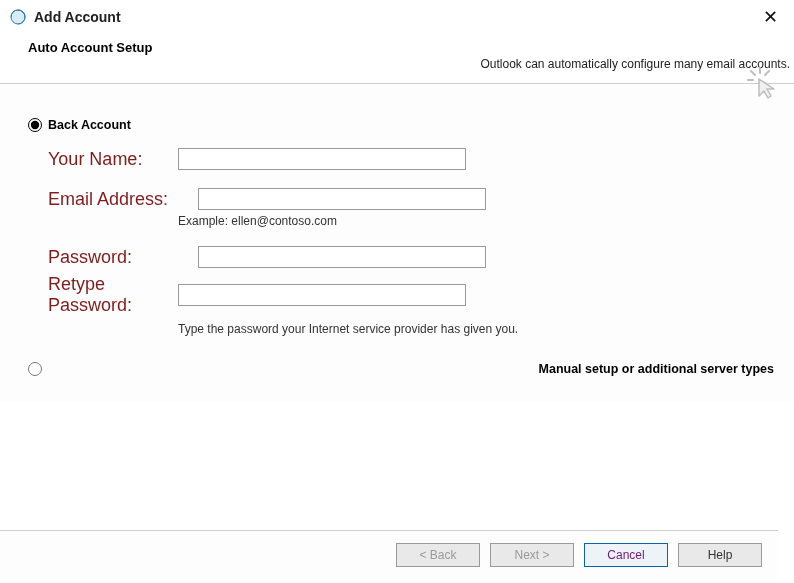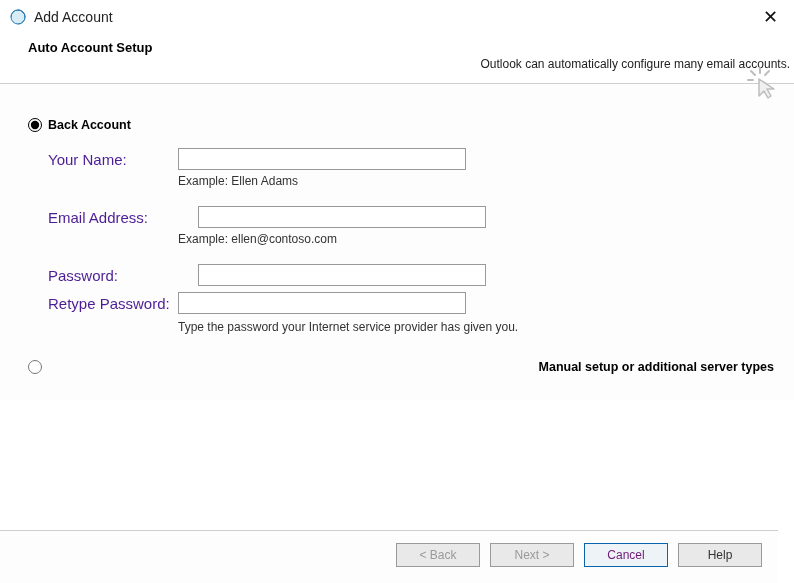--- a/index.html
+++ b/index.html
@@ -22,20 +22,21 @@
   }
   .titlebar-left {
     display: flex;
     align-items: center;
     gap: 8px;
   }
   .app-icon svg { display: block; }
   .title-text {
     font-size: 14px;
     color: #222;
+    font-weight: bold;
   }
   .close-x {
     font-size: 18px;
     line-height: 1;
     padding: 2px 6px;
     cursor: pointer;
     color: #111;
     font-family: Arial, sans-serif;
   }
   .header-area {
@@ -89,22 +90,22 @@
     margin-left: 20px;
   }
   .form-row {
     display: flex;
     align-items: center;
     margin-bottom: 2px;
   }
   .form-row.gap { margin-top: 18px; gap: 20px; }
   .form-label {
     width: 130px;
-    font-size: 15px;
-    color: #4c1d95;
+    font-size: 18px;
+    color: #7f1d1d;
   }
   .text-input {
     width: 288px;
     height: 22px;
     border: 1px solid #999;
     padding: 1px 4px;
     font-size: 12px;
     background: #fff;
   }
   .example-row {
@@ -194,21 +195,20 @@
     <input type="radio" name="setup" checked="" style="">
     <span class="radio-label">Back Account</span>
   </label>
 
   <div class="form-block">
 
     <div class="form-row">
       <span class="form-label">Your Name:</span>
       <input type="text" class="text-input" value="" style="">
     </div>
-    <div class="example-row">Example: Ellen Adams</div>
 
     <div class="form-row gap">
       <span class="form-label">Email Address:</span>
       <input type="text" class="text-input" value="" style="">
     </div>
     <div class="example-row">Example: ellen@contoso.com</div>
 
     <div class="form-row gap">
       <span class="form-label">Password:</span>
       <input type="password" class="text-input" value="" style="">

